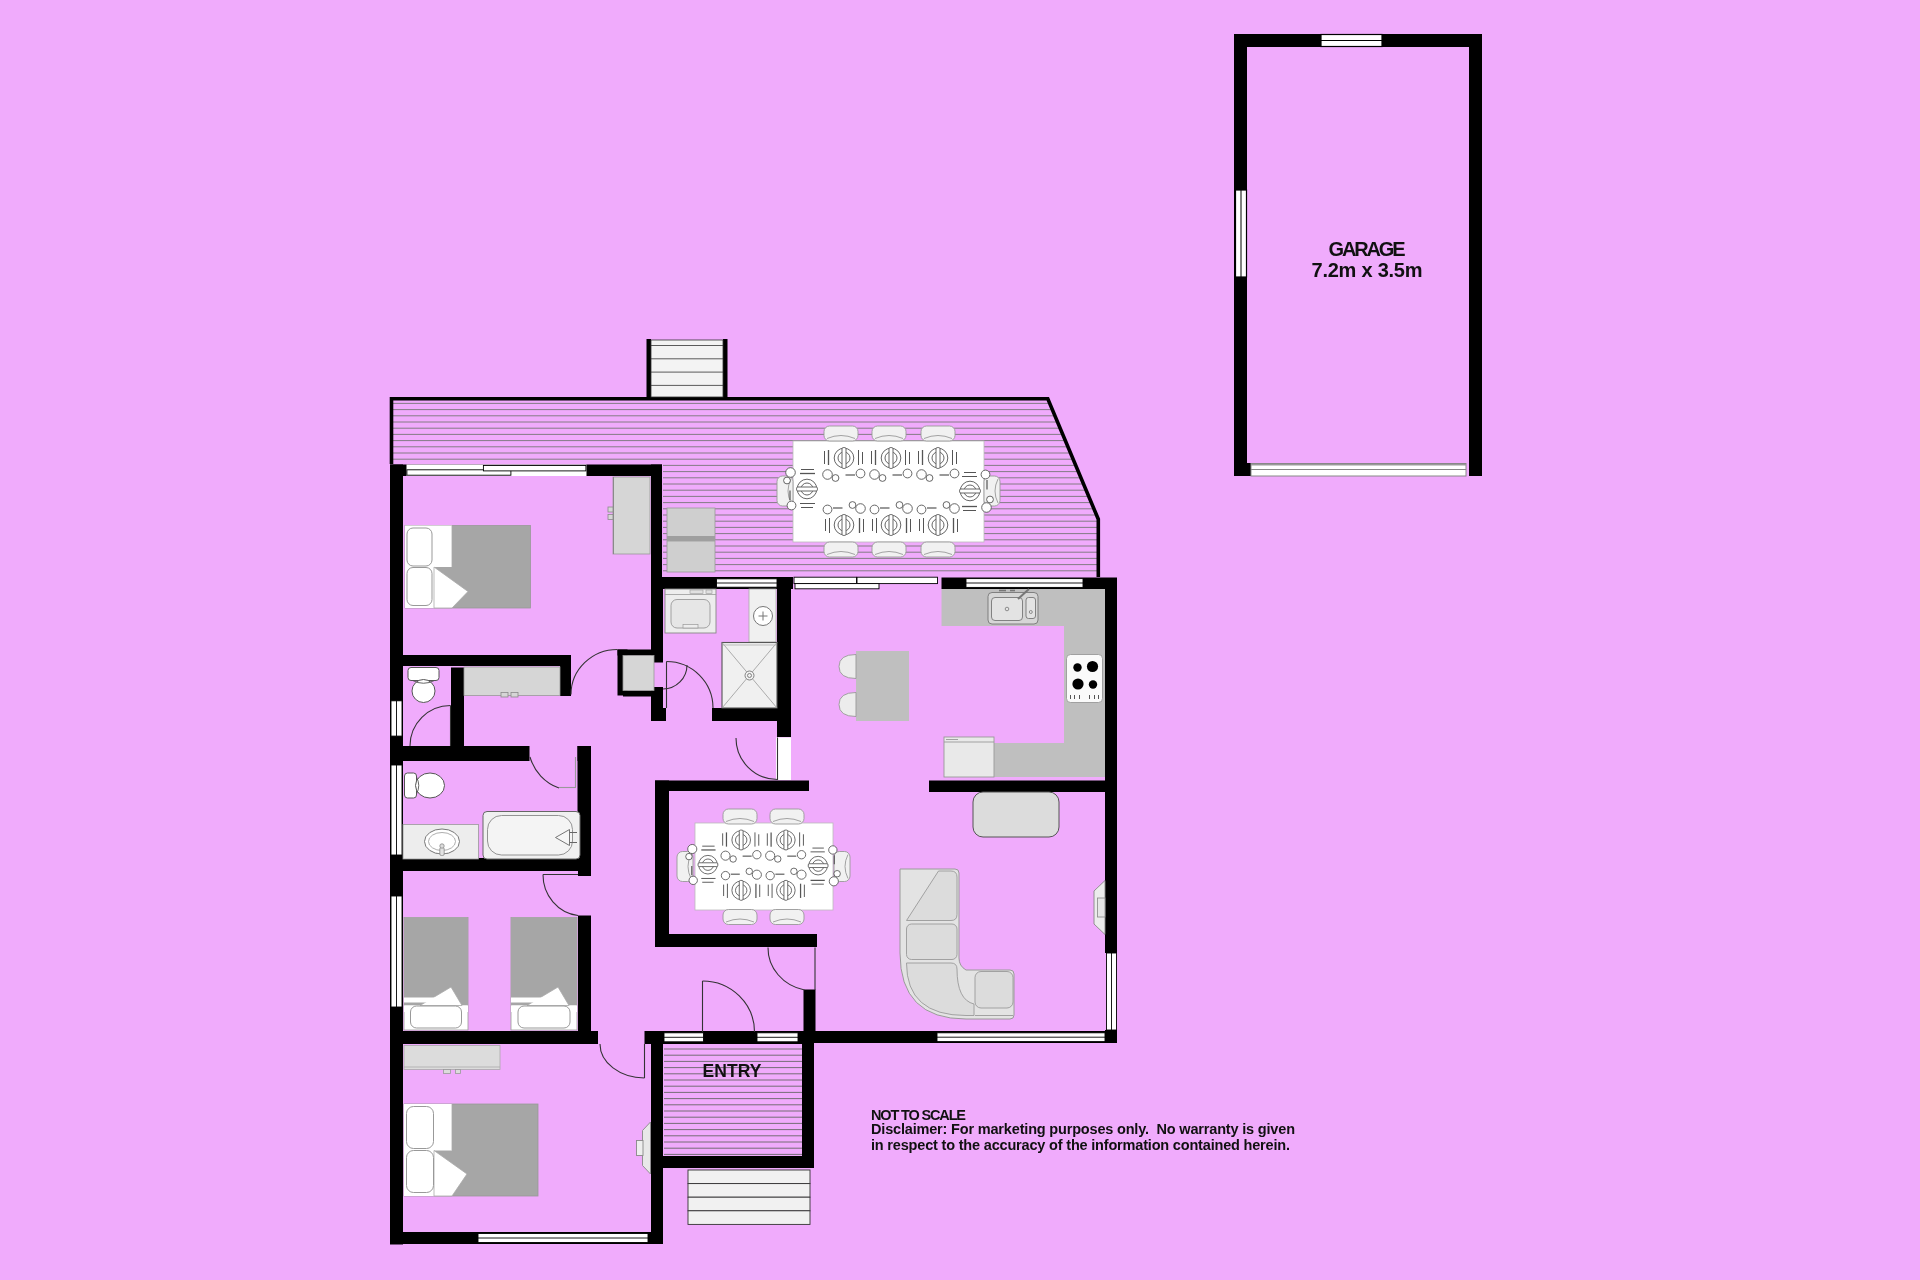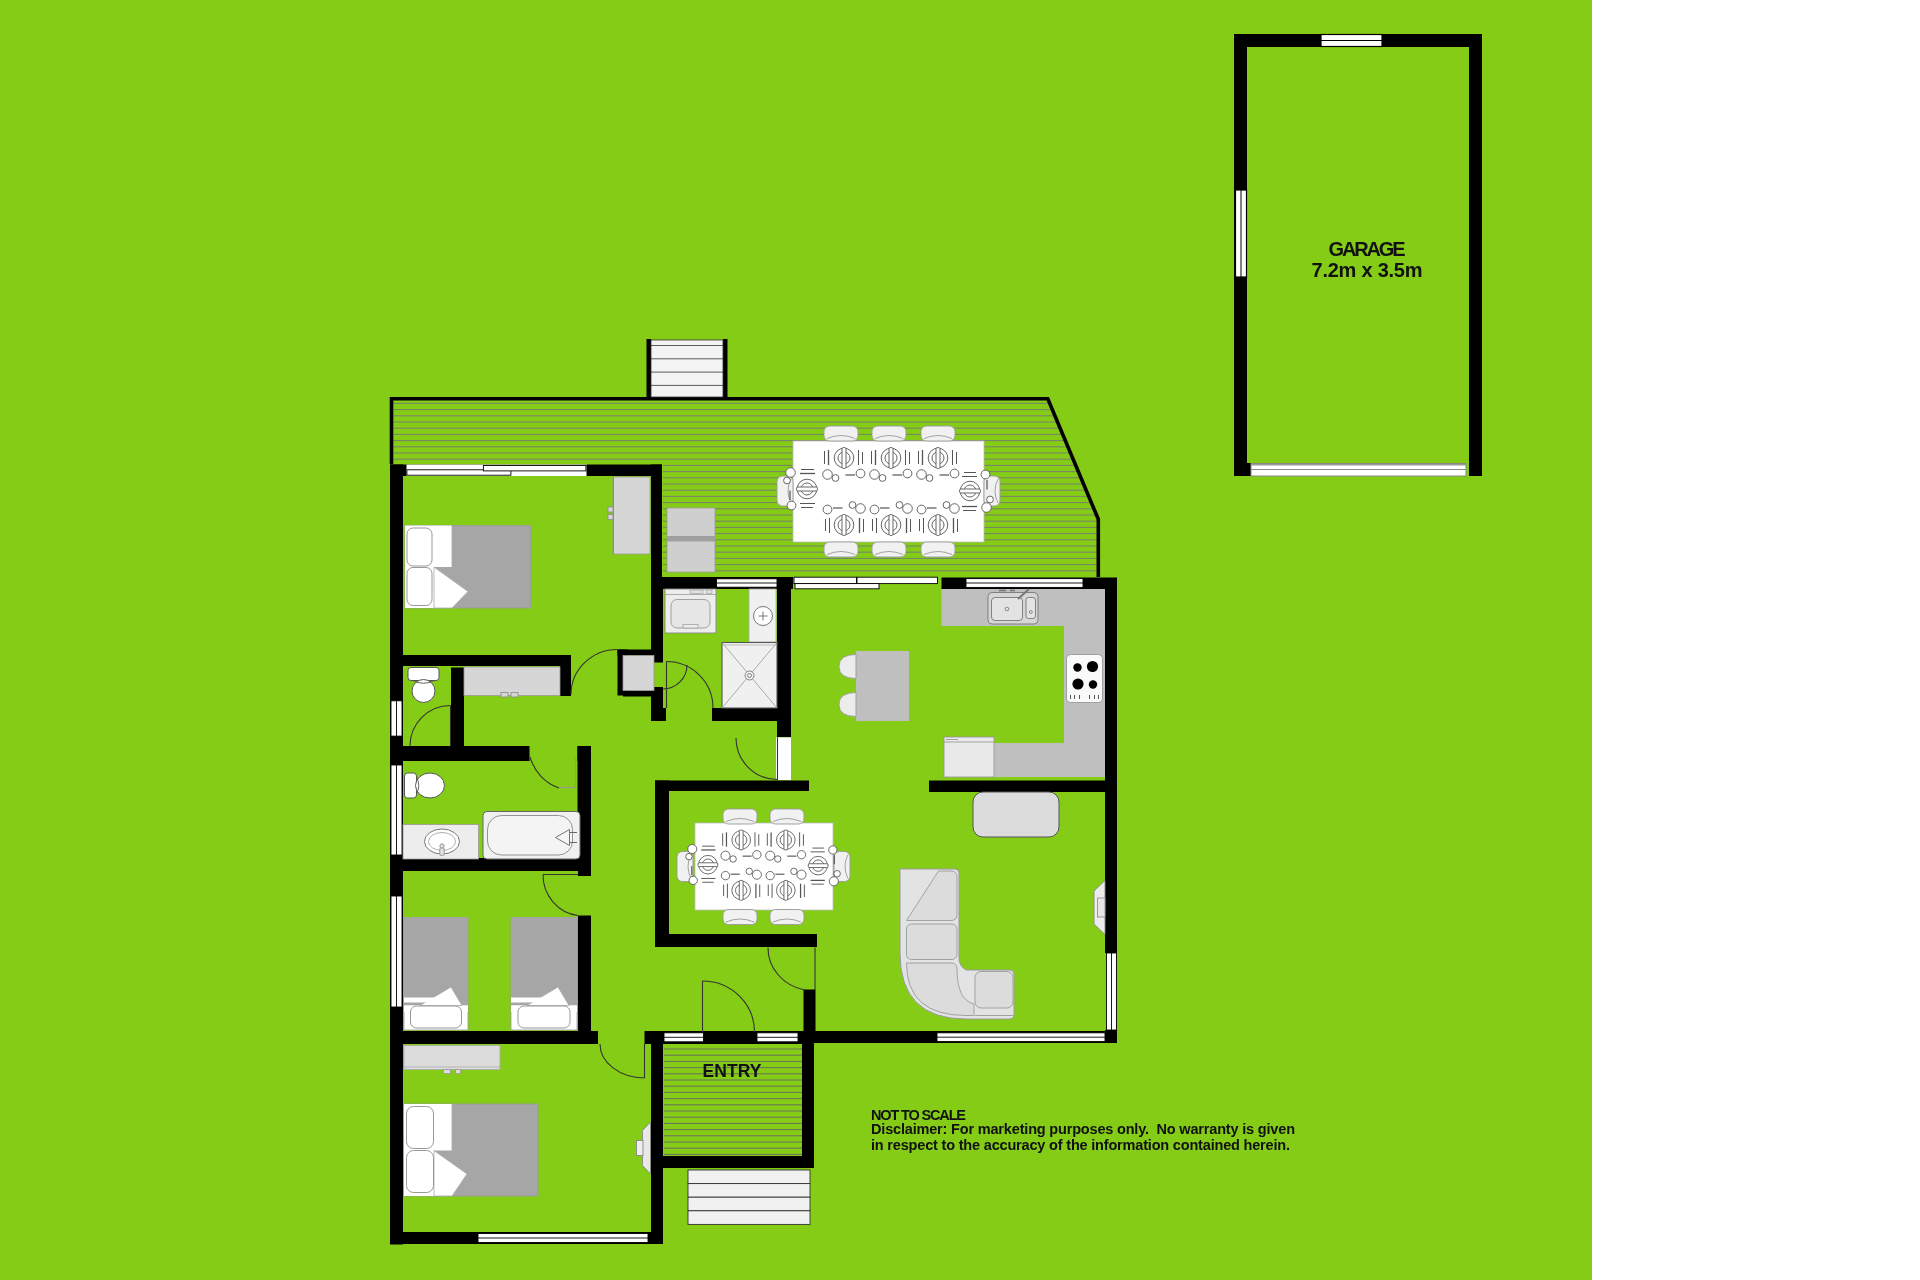--- a/index.html
+++ b/index.html
@@ -1,16 +1,16 @@
 <!DOCTYPE html>
 <html><head>
 <meta charset="utf-8">
 <style>
   html,body{margin:0;padding:0;background:#fff;}
-  #page{position:relative;width:1592px;height:1280px;background:#84cc16;overflow:hidden;
+  #page{position:relative;width:1920px;height:1280px;background:#f0abfc;overflow:hidden;
         font-family:"Liberation Sans", sans-serif;}
   svg{position:absolute;left:0;top:0;}
   text{font-family:"Liberation Sans", sans-serif;font-weight:bold;fill:#111;}
 </style>
 </head>
 <body>
 <div id="page">
 <svg width="1920" height="1280" viewBox="0 0 1920 1280">
 <defs>
   <clipPath id="deckclip">

